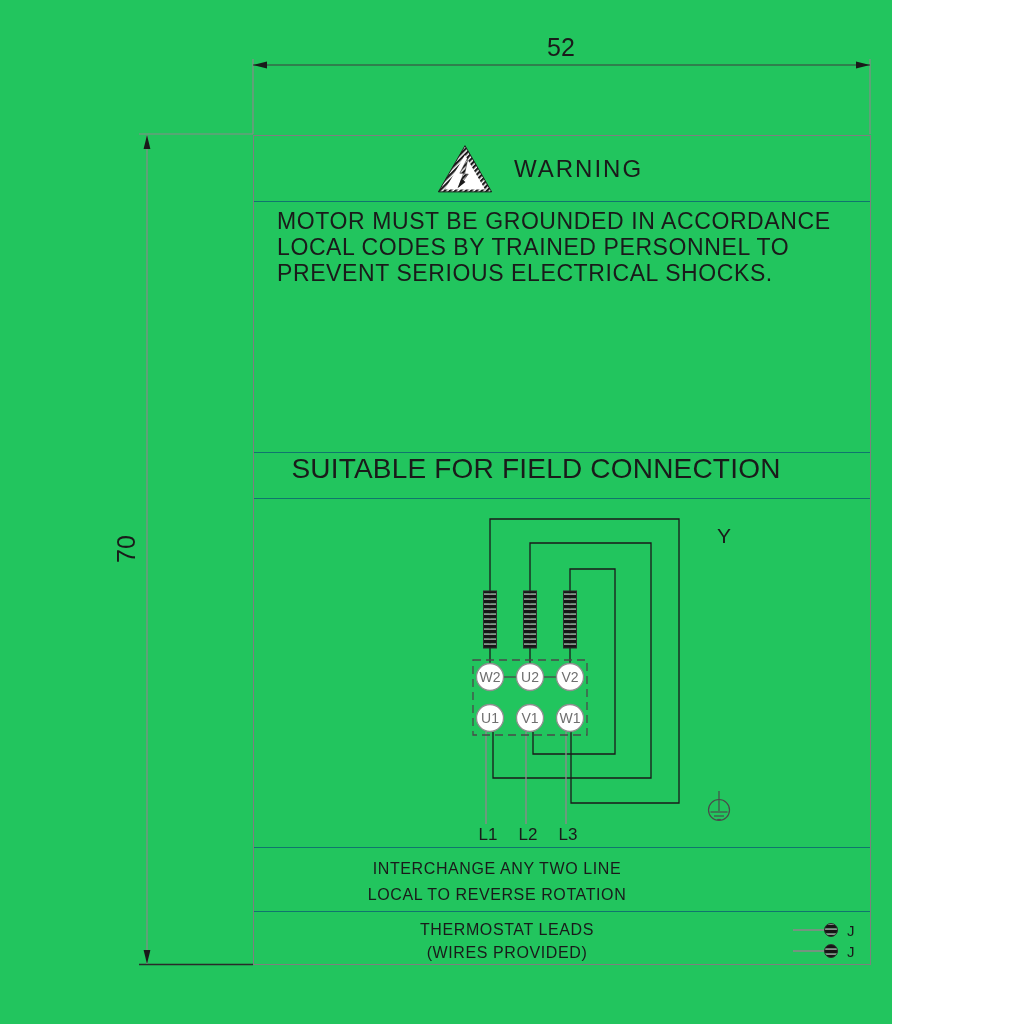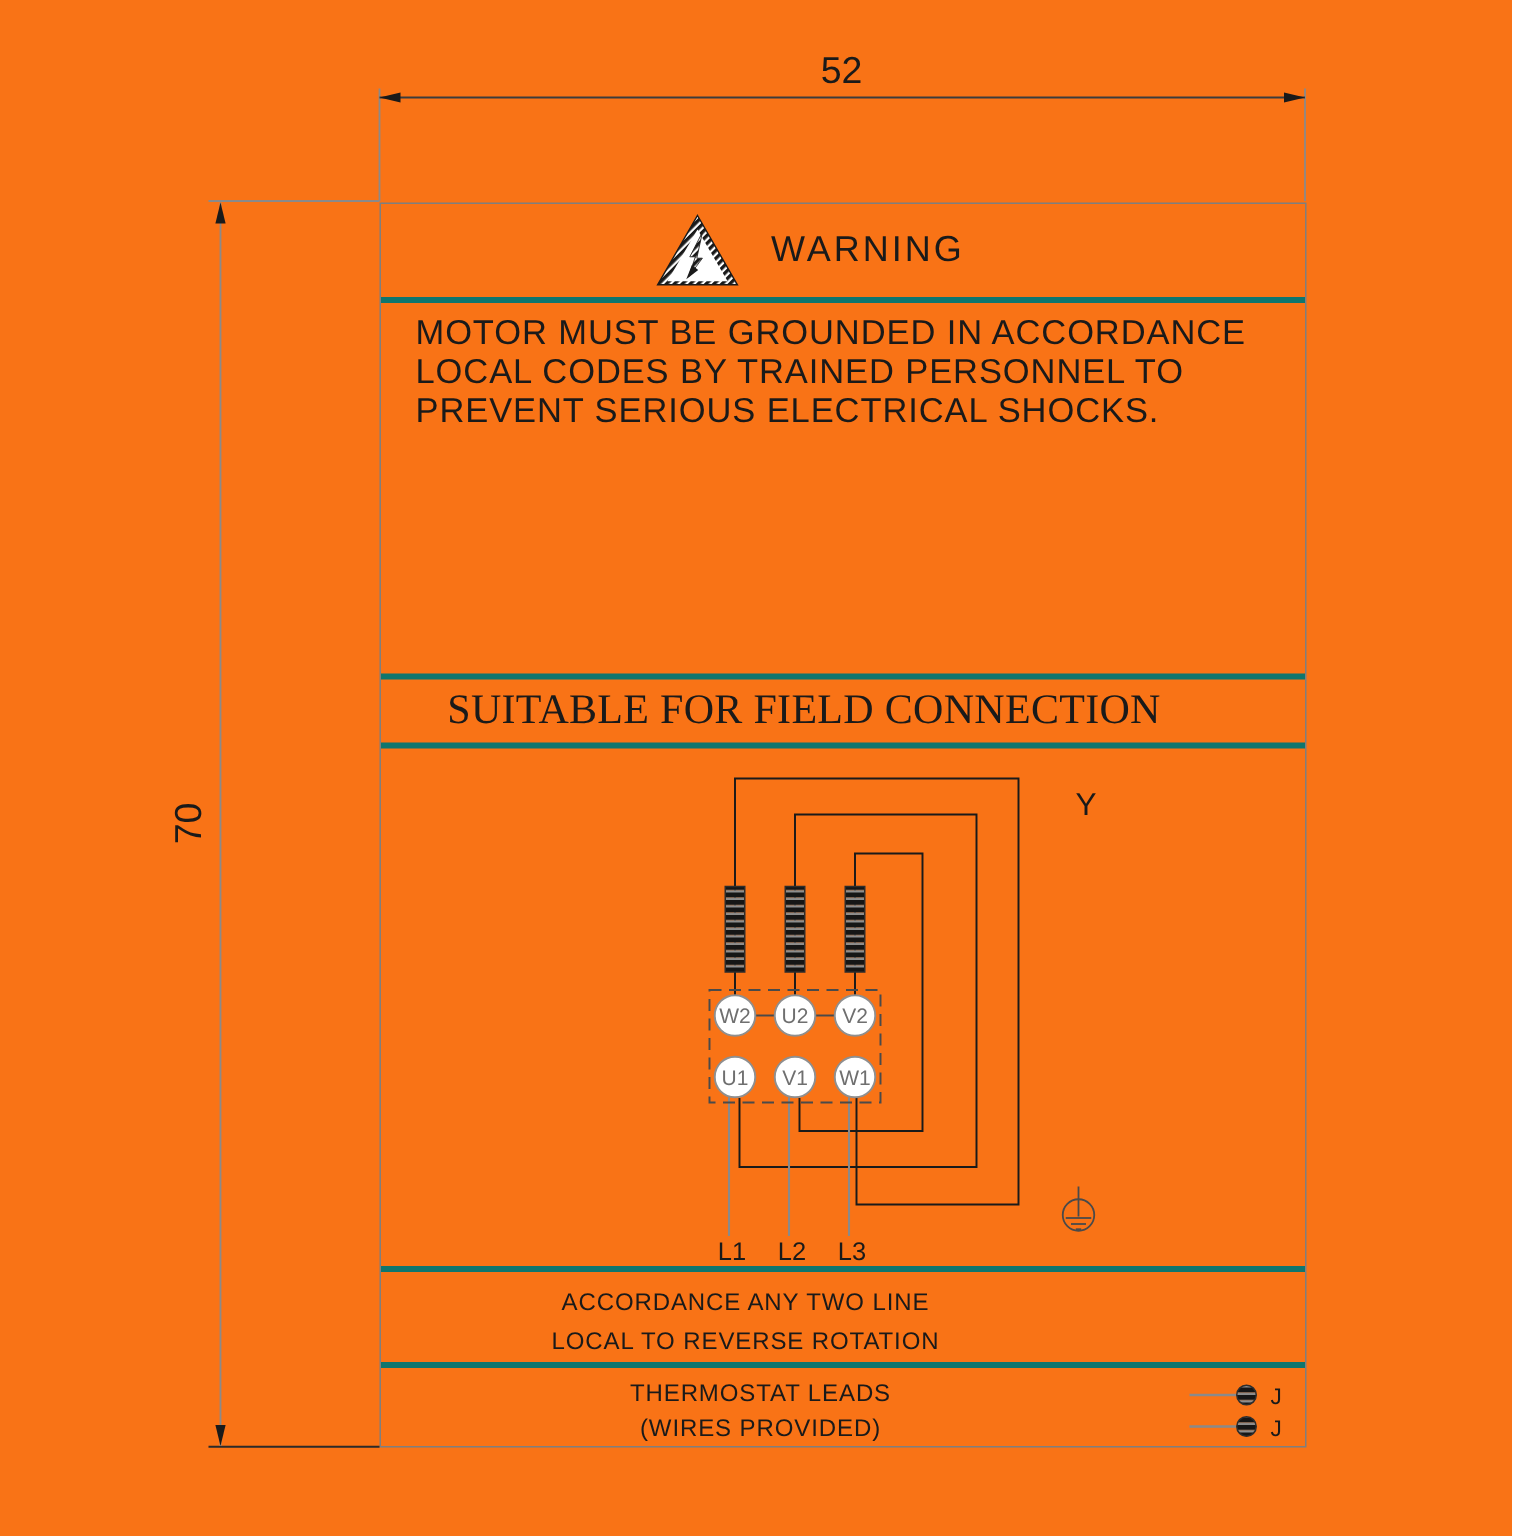--- a/index.html
+++ b/index.html
@@ -1,36 +1,36 @@
 <!DOCTYPE html>
 <html><head>
 <meta charset="utf-8">
 <style>
   * { margin:0; padding:0; box-sizing:border-box; }
   html,body { width:1024px; height:1024px; background:#ffffff; overflow:hidden;
               font-family:"Liberation Sans", sans-serif; color:#1a1a1a; }
-  .page { position:relative; width:1008px; height:1024px; background:#f97316; }
+  .page { position:relative; width:892px; height:1024px; background:#22c55e; }
 
   
   .dim-width { position:absolute; left:521px; top:33px; width:80px; height:28px;
                font-size:25px; text-align:center; }
   .dim-height { position:absolute; left:101px; top:534px; width:52px; height:30px;
                 font-size:25px; text-align:center; transform:rotate(-90deg); }
 
   
   .label-box { position:absolute; left:253px; top:135px; width:618px; height:830px;
                border:1px solid #7f7f7f; background:transparent; }
-  .sec { position:relative; width:100%; border-bottom:4px solid #0f766e; }
+  .sec { position:relative; width:100%; border-bottom:1px solid #0f766e; }
   .sec-header { height:66px; display:flex; align-items:center; padding-left:183px; }
   .warn-title { font-size:24px; letter-spacing:2px; margin-left:21px; }
   .sec-body { height:251px; padding:6px 0 0 23px; }
   .body-line { font-size:23px; letter-spacing:0.6px; line-height:26px; white-space:nowrap; }
   .para2 { margin-top:16px; }
-  .sec-banner { height:46px; display:flex; align-items:center; justify-content:center;
-                padding-right:52px;font-family:Liberation Serif, serif; }
+  .sec-banner { height:46px; display:flex; justify-content:center;
+                padding-right:52px; }
   .banner-text { font-size:28px; letter-spacing:0.2px; white-space:nowrap; }
   .sec-diagram { height:349px; }
   .sec-note { height:64px; padding-top:8px; text-align:center; padding-right:130px; }
   .note-line { font-size:16px; letter-spacing:0.6px; line-height:26px; }
   .sec-thermo { height:52px; border-bottom:none; padding-top:6px; text-align:center;
                 padding-right:110px; }
   .thermo-line { font-size:16px; letter-spacing:0.6px; line-height:23px; }
 
   svg.linework { position:absolute; left:0; top:0; width:1024px; height:1024px;
                  pointer-events:none; }
@@ -70,21 +70,21 @@
       </div>
     </div>
 
     <div class="sec sec-banner">
       <div class="banner-text">SUITABLE FOR FIELD CONNECTION</div>
     </div>
 
     <div class="sec sec-diagram"></div>
 
     <div class="sec sec-note">
-      <div class="note-line">ACCORDANCE ANY TWO LINE</div>
+      <div class="note-line">INTERCHANGE ANY TWO LINE</div>
       <div class="note-line">LOCAL TO REVERSE ROTATION</div>
     </div>
 
     <div class="sec sec-thermo">
       <div class="thermo-line">THERMOSTAT LEADS</div>
       <div class="thermo-line">(WIRES PROVIDED)</div>
     </div>
   </div>
 
   <svg class="linework" viewBox="0 0 1024 1024">

